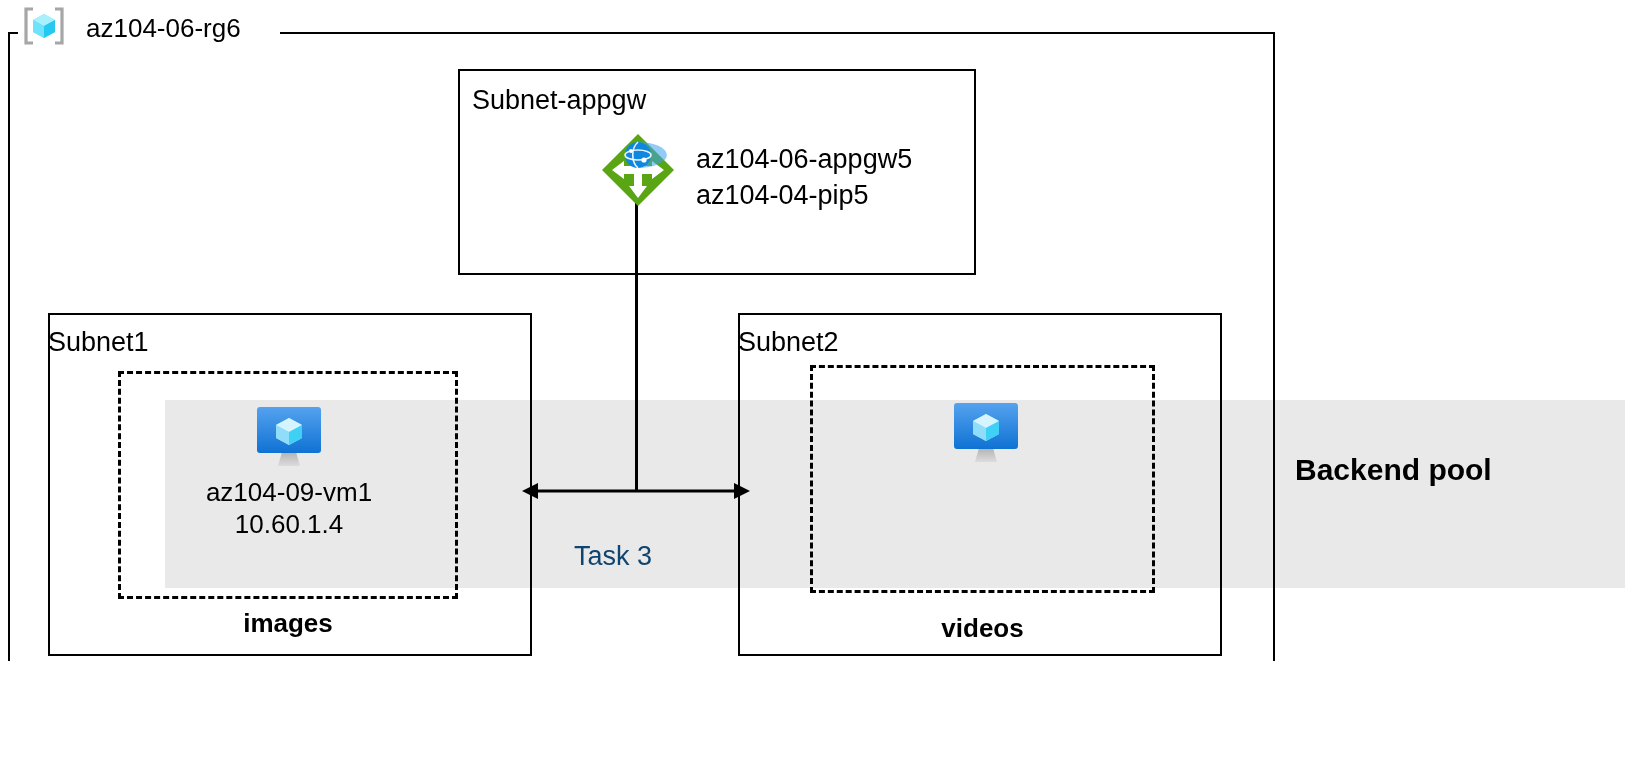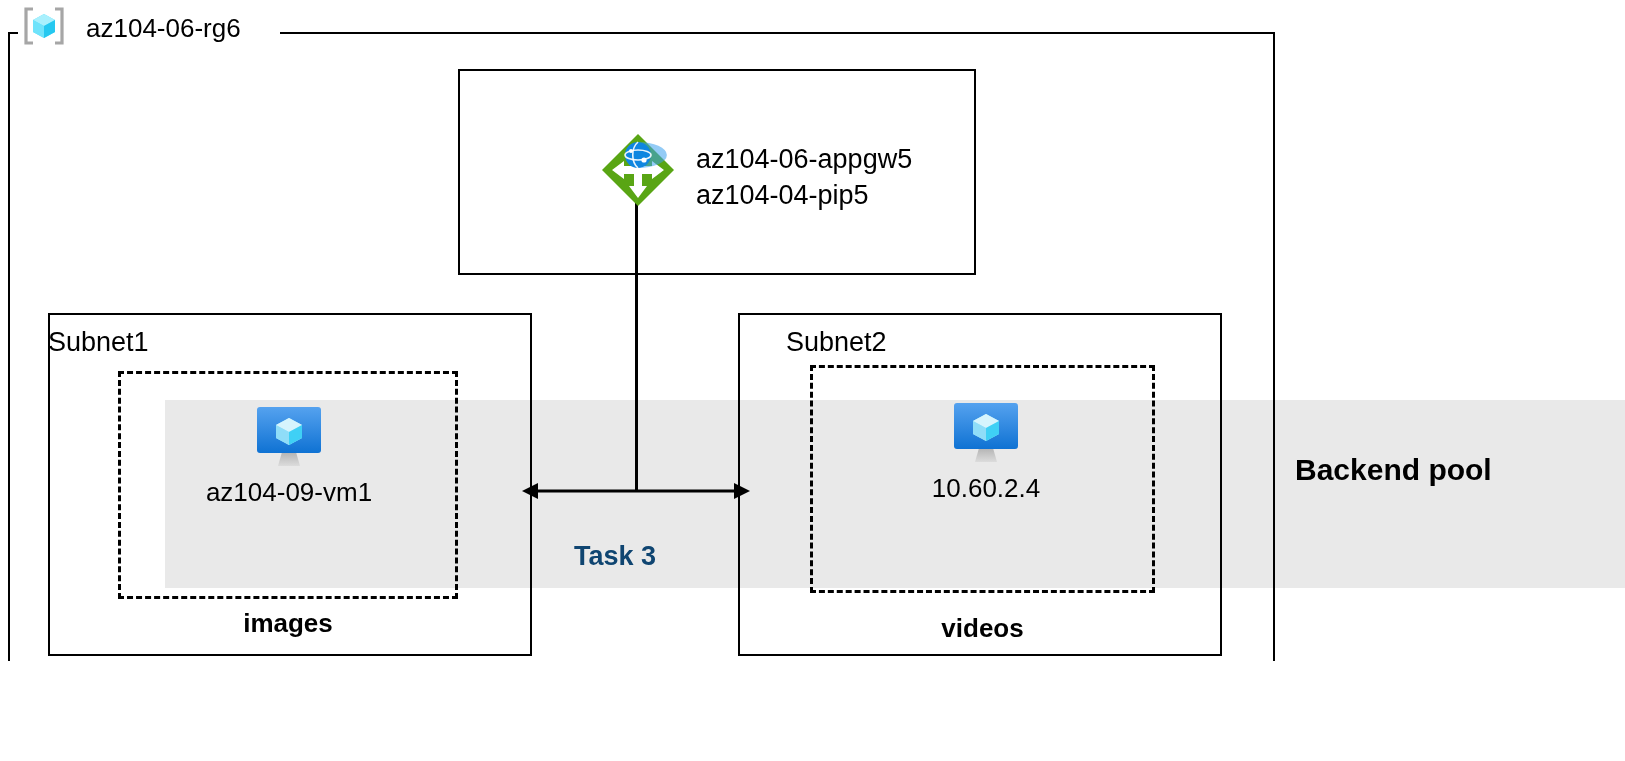--- a/index.html
+++ b/index.html
@@ -96,21 +96,21 @@
     text-align: left;
     z-index: 6;
   }
   #subnet-appgw { left: 458px; top: 69px; width: 518px; height: 206px; }
   #subnet-appgw-title { left: 458px; top: 85px; width: 250px; text-align: left; padding-left: 14px; }
 
   #subnet1 { left: 48px; top: 313px; width: 484px; height: 343px; }
   #subnet1-title { left: 48px; top: 327px; width: 484px; }
 
   #subnet2 { left: 738px; top: 313px; width: 484px; height: 343px; }
-  #subnet2-title { left: 738px; top: 327px; width: 484px; margin-left: 48px; }
+  #subnet2-title { left: 738px; top: 327px; width: 484px; }
 
   
   .dashed-box {
     position: absolute;
     border: 3px dashed #000;
     box-sizing: border-box;
     background: transparent;
     z-index: 5;
   }
   #dashed1 { left: 118px; top: 371px; width: 340px; height: 228px; }
@@ -189,21 +189,21 @@
     height: 30px;
     z-index: 7;
   }
 
   
   .task-label {
     position: absolute;
     left: 574px;
     top: 541px;
     font-size: 27px;
-    font-weight: bold;
+    font-weight: normal;
     color: #0f4571;
     white-space: nowrap;
     z-index: 8;
   }
 
   
   #deploy-icon {
     position: absolute;
     left: 1196px;
     top: 694px;
@@ -228,20 +228,21 @@
       <path d="M33 3 L40 3 L40 37 L33 37" fill="none" stroke="#a6a6a6" stroke-width="3.2"></path>
       <polygon points="22,8 33,14 33,26 22,32 11,26 11,14" fill="#5ae0fb"></polygon>
       <polygon points="22,8 33,14 22,20 11,14" fill="#a9f0fd"></polygon>
       <polygon points="22,20 33,14 33,26 22,32" fill="#25c8f0"></polygon>
       <polygon points="22,20 11,14 11,26 22,32" fill="#6fe3fb"></polygon>
     </svg>
   </div>
   <div class="rg-title">az104-06-rg6</div>
 
   <div class="subnet" id="subnet-appgw"></div>
+  <div class="subnet-title" id="subnet-appgw-title">Subnet-appgw</div>
 
   <div id="appgw-icon">
     <svg viewBox="0 0 76 76" width="76" height="76" xmlns="http://www.w3.org/2000/svg">
       <polygon points="38,2 74,38 38,74 2,38" fill="#59a514"></polygon>
 
       <path d="M12 38 L24 29 L24 34 L34 34 L34 42 L24 42 L24 47 Z" fill="#ffffff"></path>
 
       <path d="M64 38 L52 29 L52 34 L42 34 L42 42 L52 42 L52 47 Z" fill="#ffffff"></path>
 
       <path d="M38 66 L29 54 L34 54 L34 30 L42 30 L42 54 L47 54 Z" fill="#ffffff"></path>
@@ -281,20 +282,21 @@
         </defs>
         <path d="M30 48 L44 48 L48 62 L26 62 Z" fill="url(#vms1)"></path>
         <rect x="5" y="3" width="64" height="46" rx="3" fill="url(#vmg1)"></rect>
         <polygon points="37,14 50,21 50,34 37,41 24,34 24,21" fill="#a9e8fb"></polygon>
         <polygon points="37,14 50,21 37,28 24,21" fill="#d6f4fd"></polygon>
         <polygon points="37,28 50,21 50,34 37,41" fill="#3fd0f5"></polygon>
         <polygon points="37,28 24,21 24,34 37,41" fill="#8fddf8"></polygon>
       </svg>
     </div>
     <div class="vm-name">az104-09-vm1</div>
+    <div class="vm-ip">10.60.1.4</div>
   </div>
 
   <div class="subnet-footer" id="footer1">images</div>
 
   <div class="subnet" id="subnet2"></div>
   <div class="subnet-title" id="subnet2-title">Subnet2</div>
   <div class="dashed-box" id="dashed2"></div>
 
   <div class="vm-block" id="vm2-block">
     <div class="vm-icon">
@@ -310,21 +312,20 @@
           </linearGradient>
         </defs>
         <path d="M30 48 L44 48 L48 62 L26 62 Z" fill="url(#vms2)"></path>
         <rect x="5" y="3" width="64" height="46" rx="3" fill="url(#vmg2)"></rect>
         <polygon points="37,14 50,21 50,34 37,41 24,34 24,21" fill="#a9e8fb"></polygon>
         <polygon points="37,14 50,21 37,28 24,21" fill="#d6f4fd"></polygon>
         <polygon points="37,28 50,21 50,34 37,41" fill="#3fd0f5"></polygon>
         <polygon points="37,28 24,21 24,34 37,41" fill="#8fddf8"></polygon>
       </svg>
     </div>
-    <div class="vm-ip">10.60.2.4</div>
   </div>
 
   <div class="subnet-footer" id="footer2">videos</div>
 
   <div id="arrow-svg">
     <svg viewBox="0 0 232 30" width="232" height="30" xmlns="http://www.w3.org/2000/svg">
       <line x1="14" y1="15" x2="218" y2="15" stroke="#000" stroke-width="3"></line>
       <polygon points="2,15 18,7 18,23" fill="#000"></polygon>
       <polygon points="230,15 214,7 214,23" fill="#000"></polygon>
     </svg>

